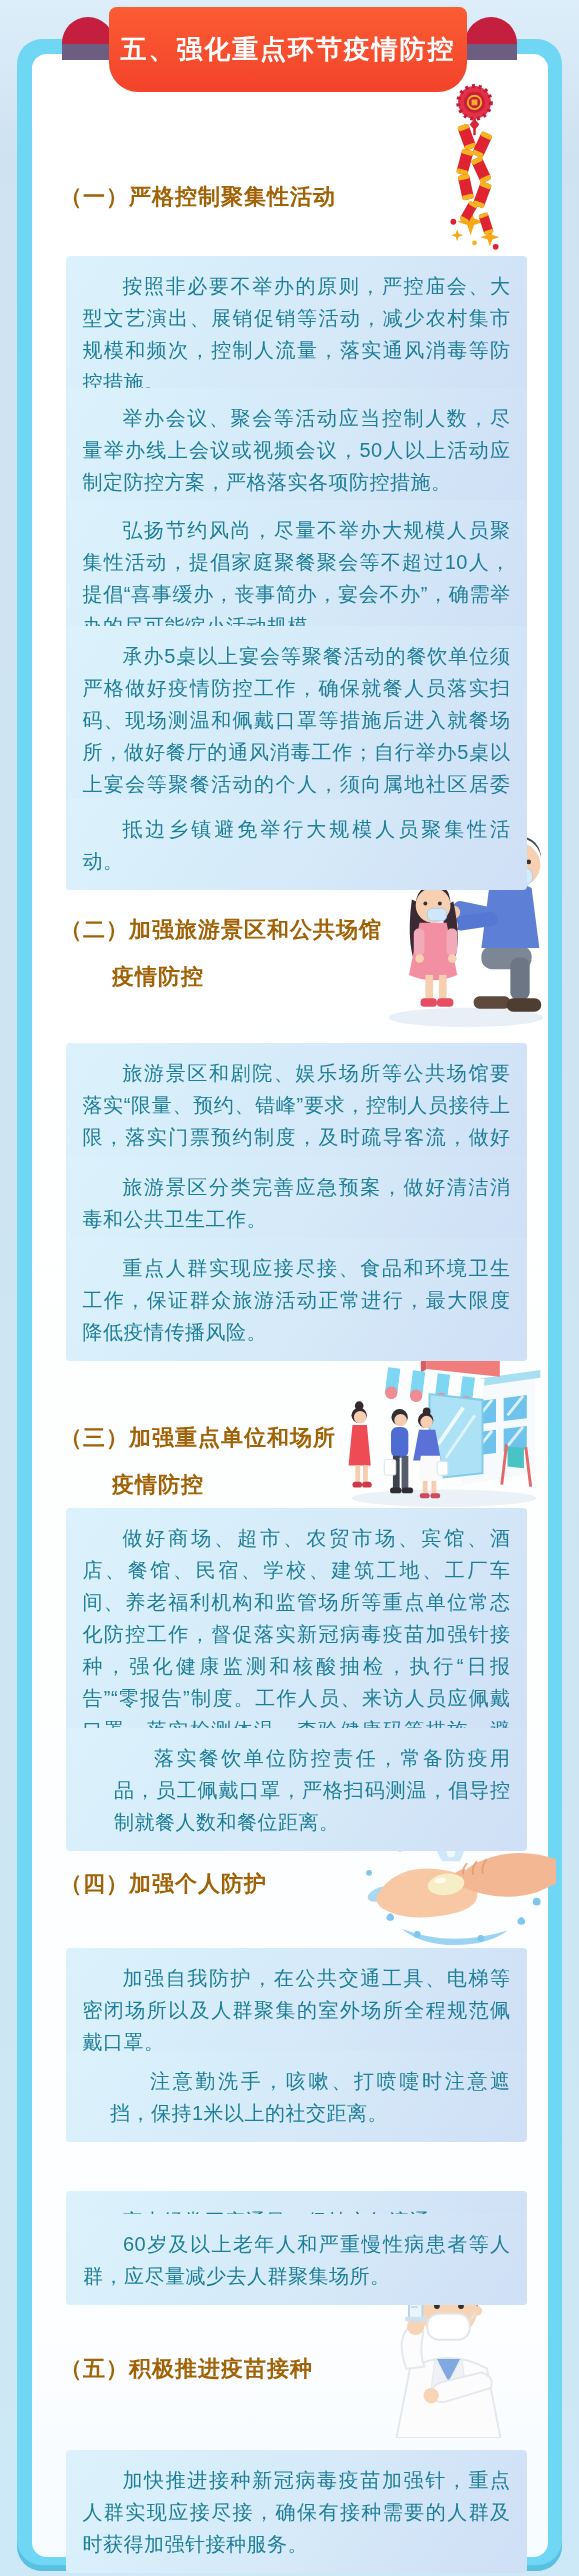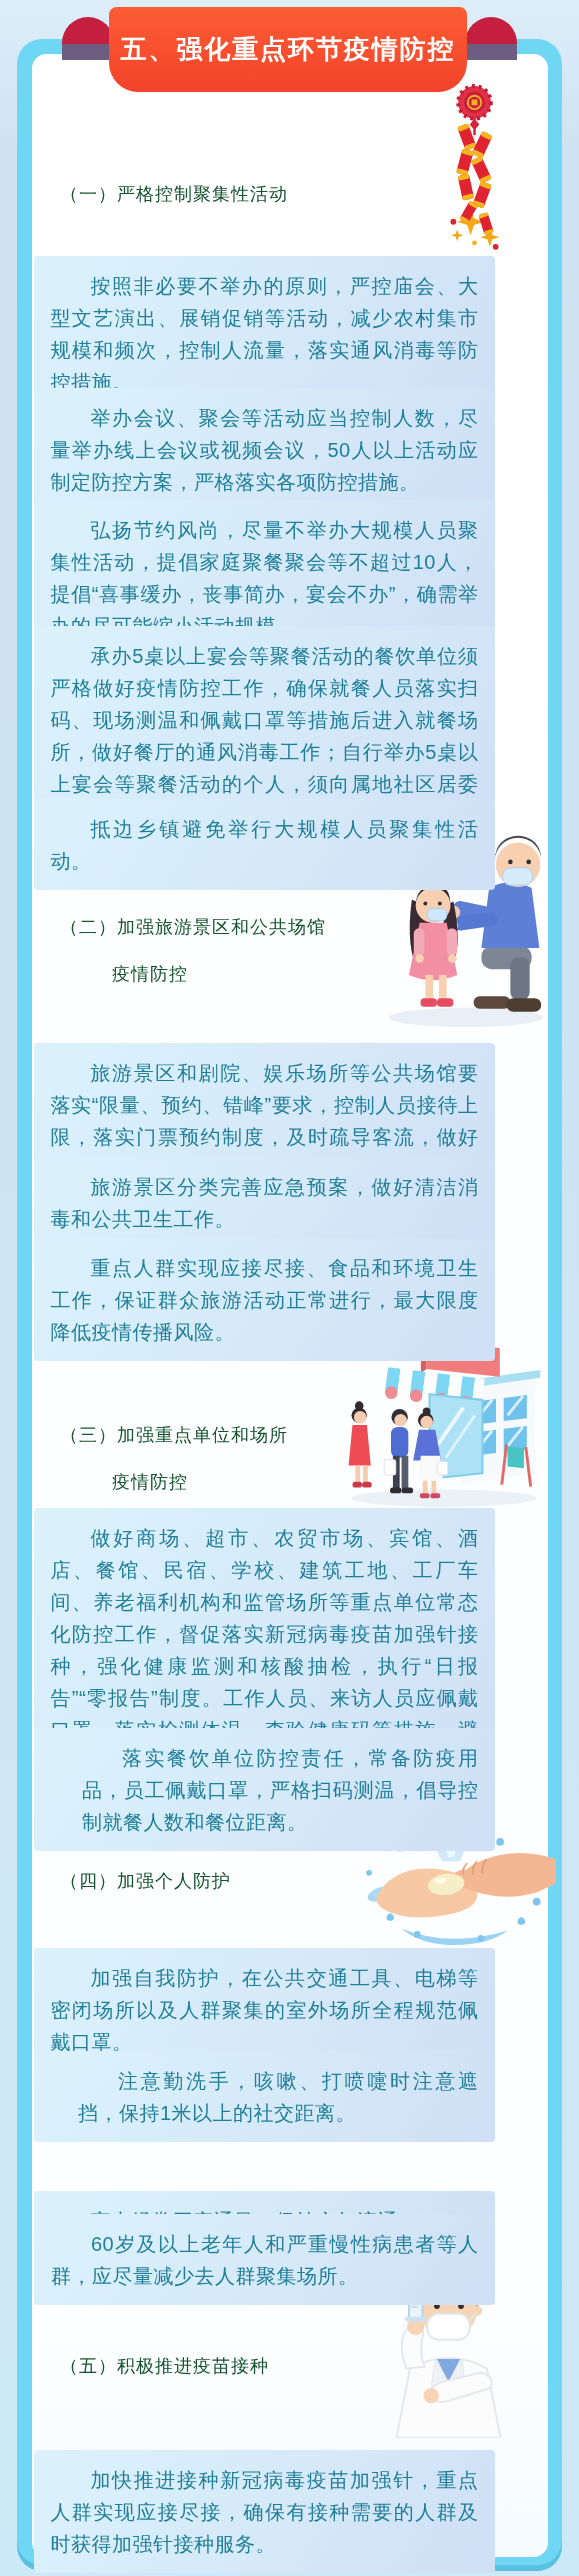--- a/index.html
+++ b/index.html
@@ -29,27 +29,27 @@
     position:absolute;left:109px;top:6.8px;width:358px;height:85px;z-index:5;
     background:linear-gradient(180deg,#fb5c33 0%,#f3432b 100%);
     border-radius:7.7px 7.7px 29px 29px;
     display:flex;align-items:center;justify-content:center;
   }
   .banner-main .t{
     color:#ffffff;font-size:26px;font-weight:bold;letter-spacing:1.9px;white-space:nowrap;
   }
   
   .h2{
-    position:absolute;left:60px;font-size:18px;font-weight:normal;color:#14532d;
+    position:absolute;left:60px;font-size:22px;font-weight:bold;color:#a16207;
     z-index:3;white-space:nowrap;letter-spacing:1px;
   }
   .h2.l2{left:112px;}
   
   .pbox{
-    position:absolute;left:34px;width:461px;box-sizing:border-box;
+    position:absolute;left:66px;width:461px;box-sizing:border-box;
     padding:13.5px 16.4px;border-radius:3.9px;z-index:3;
     background:linear-gradient(125deg,#dbf2fc 0%,#d5e9f8 55%,#cfdff6 100%);
     color:#1f7e98;font-size:20px;line-height:32px;
     text-indent:2em;text-align:justify;letter-spacing:0.5px;
   }
   .illus{position:absolute;z-index:2;}
 </style>
 </head>
 <body>
 

